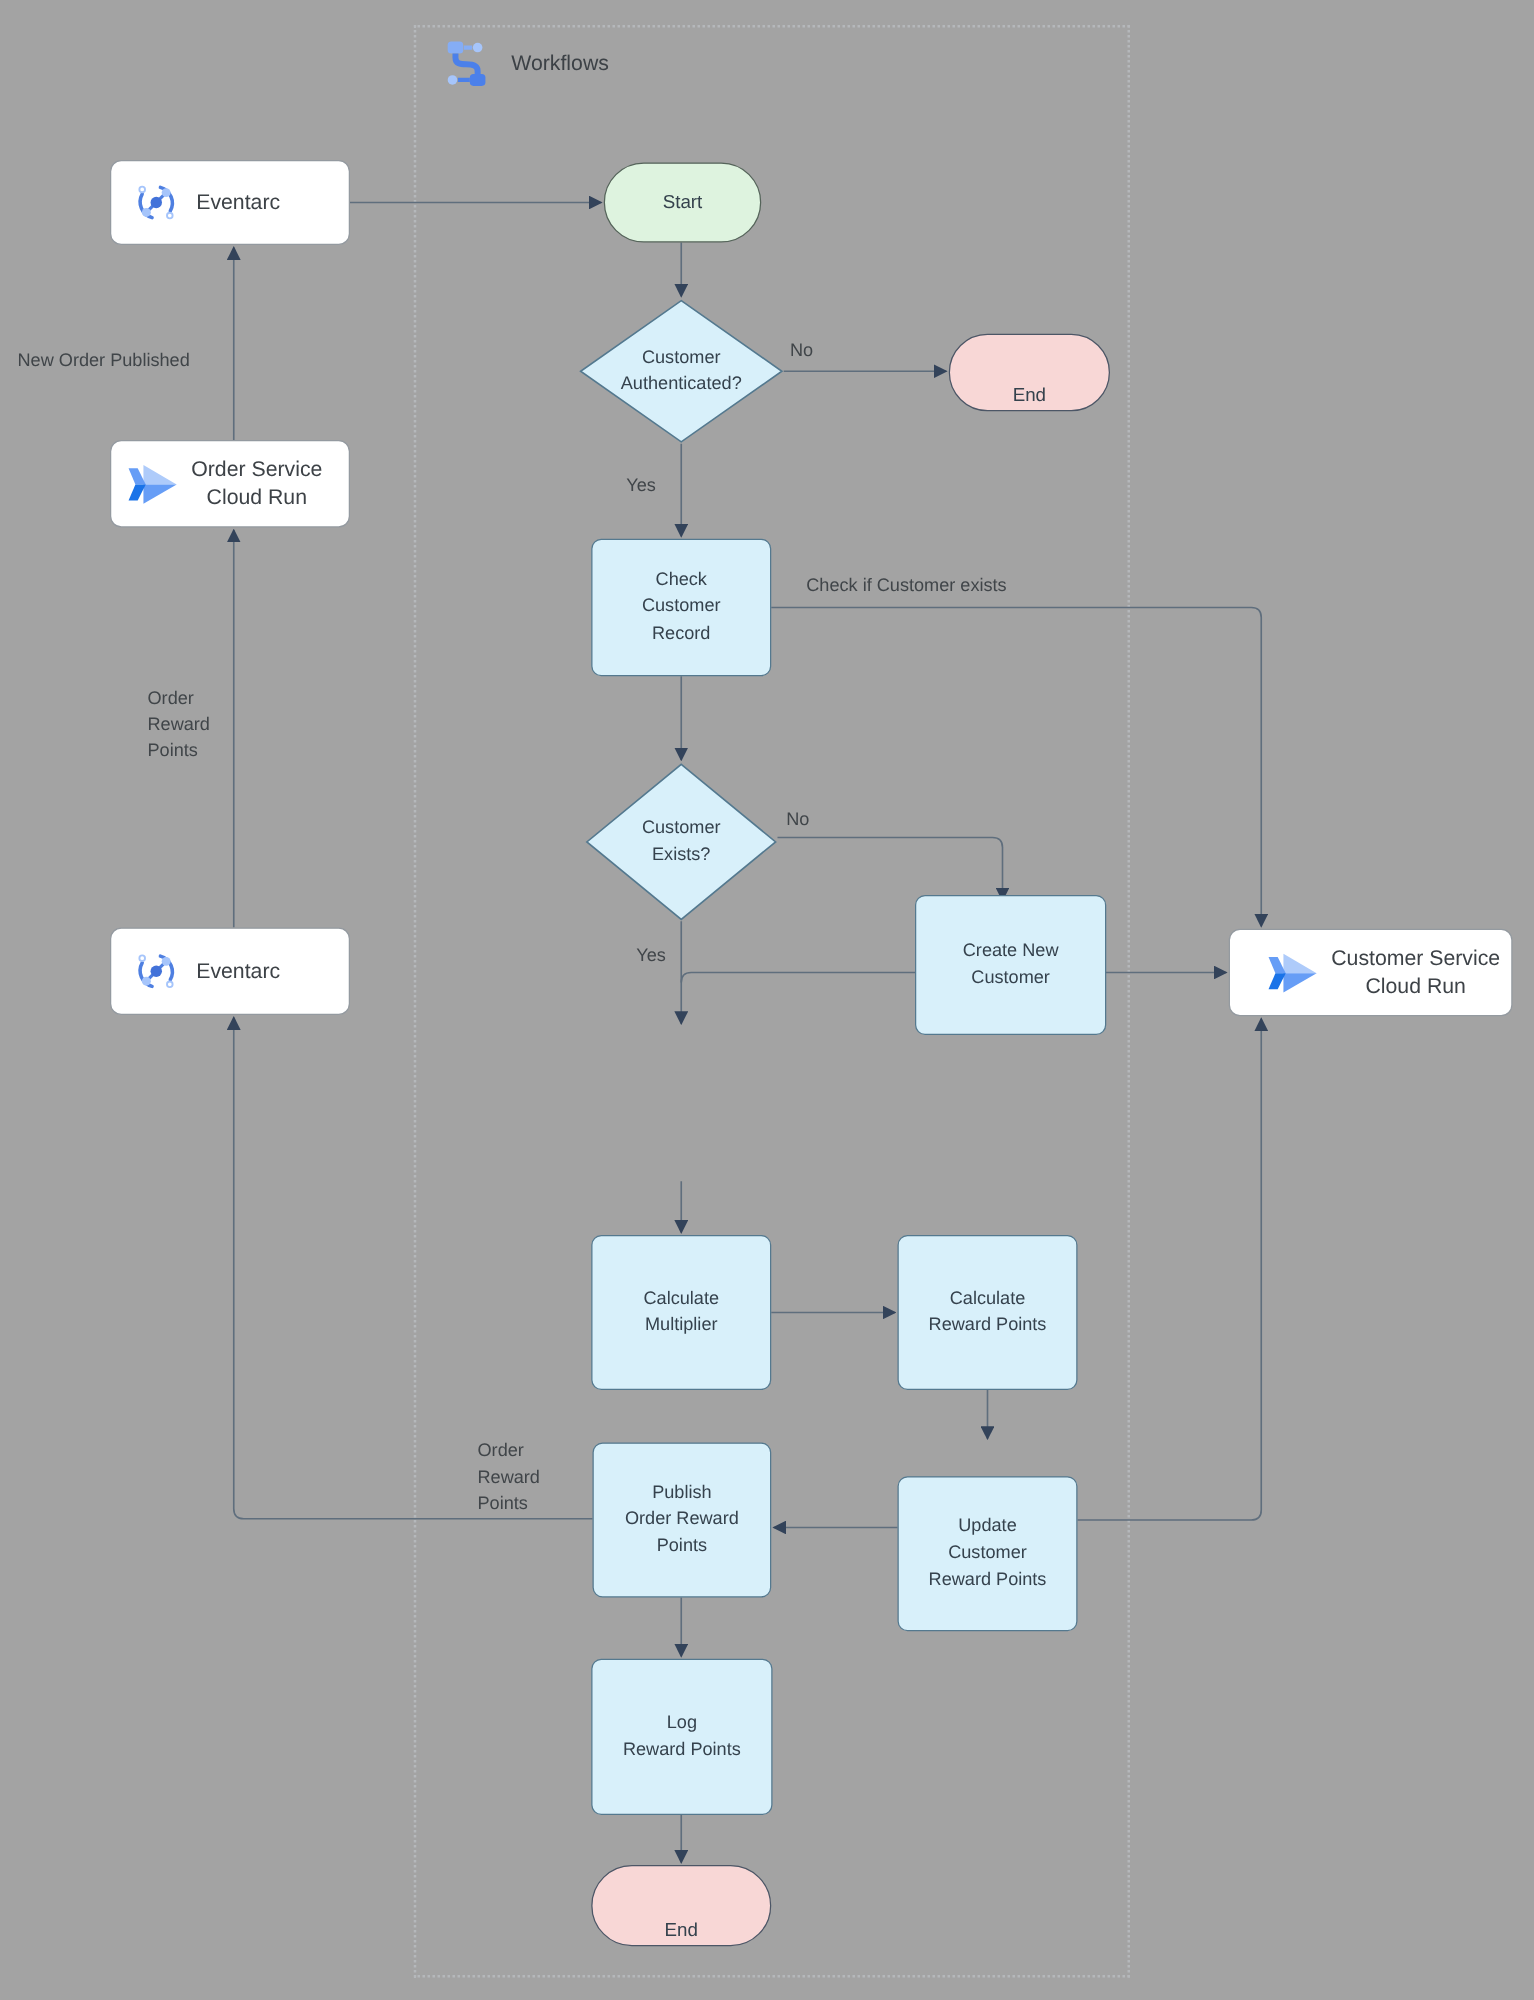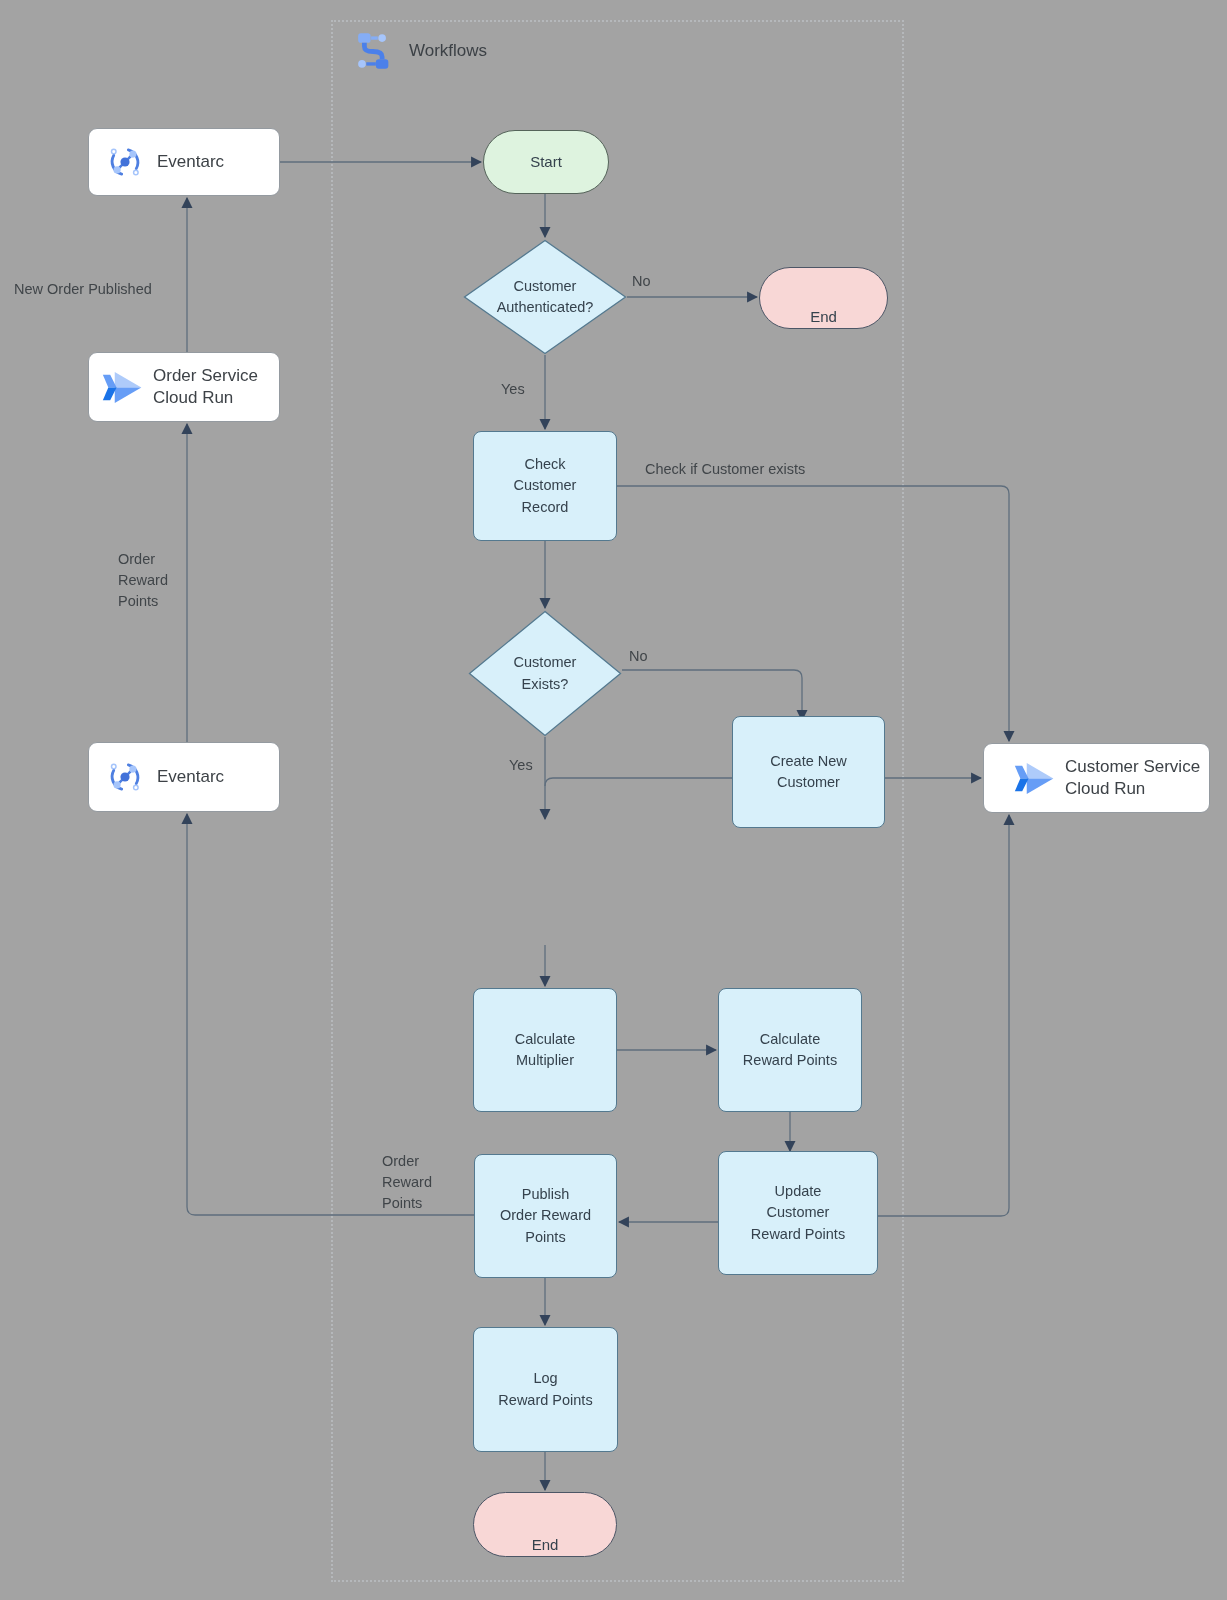--- a/index.html
+++ b/index.html
@@ -42,21 +42,21 @@
   .dshape{position:absolute;left:0;top:0;width:100%;height:100%;}
   .decision .node-label{position:relative;z-index:1;}
   .external{
     background:#ffffff;
     border:1px solid var(--external_stroke,#949aa0);
     border-radius:9px;
     display:flex;align-items:center;justify-content:flex-start;
     padding-left:16px;gap:12px;
   }
   .ext-label{
-    white-space:pre-line;text-align:left;font-size:17px;line-height:1.3;
+    white-space:pre-line;text-align:center;font-size:17px;line-height:1.3;
     color:var(--ext_text,#3d4247);
   }
   .icon{flex:0 0 auto;display:block;}
   .edge-label{
     position:absolute;font-size:14.5px;line-height:1.45;
     color:var(--label_text,#404549);white-space:pre-line;
   }
   .hidden-defs{position:absolute;width:0;height:0;overflow:hidden;}
 </style>
 </head>
@@ -208,21 +208,21 @@
     <div class="node-label">Calculate
 Reward Points</div>
   </div>
 
   <div class="node process" style="left:474px;top:1154px;width:143px;height:124px">
     <div class="node-label">Publish
 Order Reward
 Points</div>
   </div>
 
-  <div class="node process" style="left:718px;top:1151px;width:160px;height:124px">
+  <div class="node process" style="left:718px;top:1181px;width:144px;height:124px">
     <div class="node-label">Update
 Customer
 Reward Points</div>
   </div>
 
   <div class="node process" style="left:473px;top:1327px;width:145px;height:125px">
     <div class="node-label">Log
 Reward Points</div>
   </div>
 

